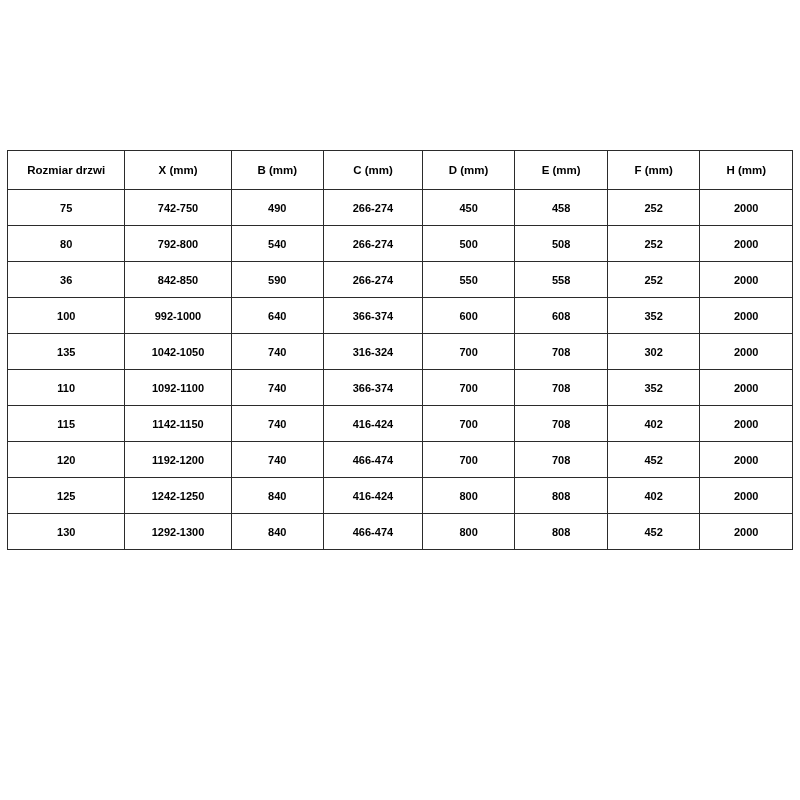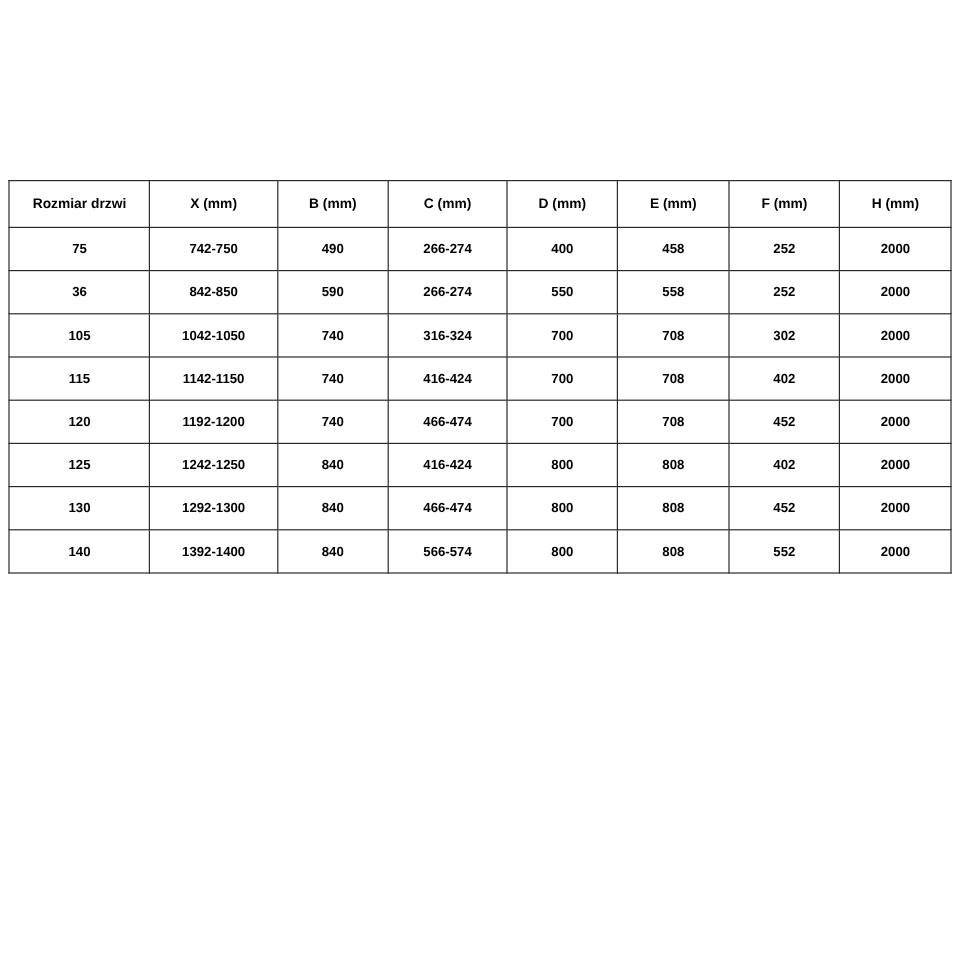--- a/index.html
+++ b/index.html
@@ -86,43 +86,73 @@
           <th>F (mm)</th>
           <th>H (mm)</th>
         </tr>
       </thead>
       <tbody>
         <tr>
           <td>75</td>
           <td>742-750</td>
           <td>490</td>
           <td>266-274</td>
-          <td>400</td>
+          <td>450</td>
           <td>458</td>
+          <td>252</td>
+          <td>2000</td>
+        </tr>
+        <tr>
+          <td>80</td>
+          <td>792-800</td>
+          <td>540</td>
+          <td>266-274</td>
+          <td>500</td>
+          <td>508</td>
           <td>252</td>
           <td>2000</td>
         </tr>
         <tr>
           <td>36</td>
           <td>842-850</td>
           <td>590</td>
           <td>266-274</td>
           <td>550</td>
           <td>558</td>
           <td>252</td>
           <td>2000</td>
         </tr>
         <tr>
-          <td>105</td>
+          <td>100</td>
+          <td>992-1000</td>
+          <td>640</td>
+          <td>366-374</td>
+          <td>600</td>
+          <td>608</td>
+          <td>352</td>
+          <td>2000</td>
+        </tr>
+        <tr>
+          <td>135</td>
           <td>1042-1050</td>
           <td>740</td>
           <td>316-324</td>
           <td>700</td>
           <td>708</td>
           <td>302</td>
+          <td>2000</td>
+        </tr>
+        <tr>
+          <td>110</td>
+          <td>1092-1100</td>
+          <td>740</td>
+          <td>366-374</td>
+          <td>700</td>
+          <td>708</td>
+          <td>352</td>
           <td>2000</td>
         </tr>
         <tr>
           <td>115</td>
           <td>1142-1150</td>
           <td>740</td>
           <td>416-424</td>
           <td>700</td>
           <td>708</td>
           <td>402</td>
@@ -151,26 +181,16 @@
         <tr>
           <td>130</td>
           <td>1292-1300</td>
           <td>840</td>
           <td>466-474</td>
           <td>800</td>
           <td>808</td>
           <td>452</td>
           <td>2000</td>
         </tr>
-        <tr>
-          <td>140</td>
-          <td>1392-1400</td>
-          <td>840</td>
-          <td>566-574</td>
-          <td>800</td>
-          <td>808</td>
-          <td>552</td>
-          <td>2000</td>
-        </tr>
       </tbody>
     </table>
   </div>
 </div>
 
 </body></html>

